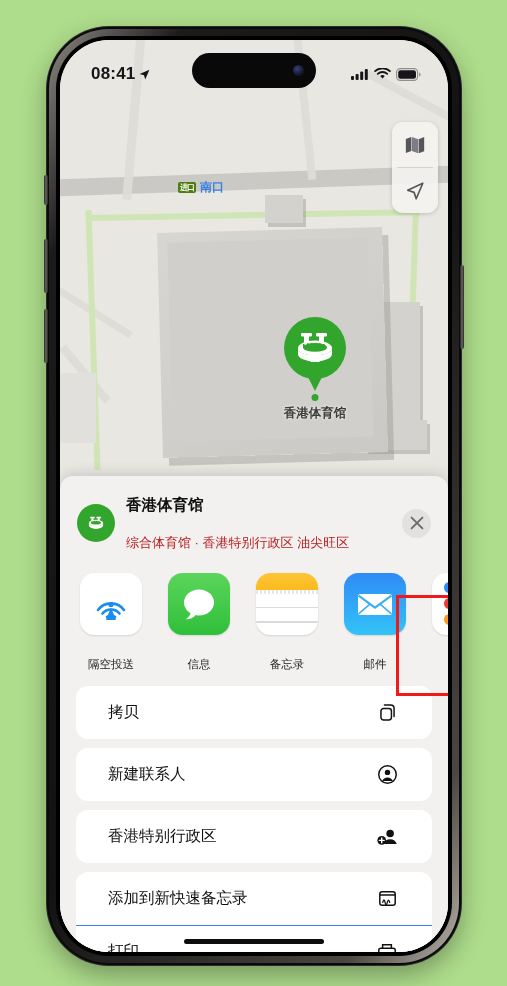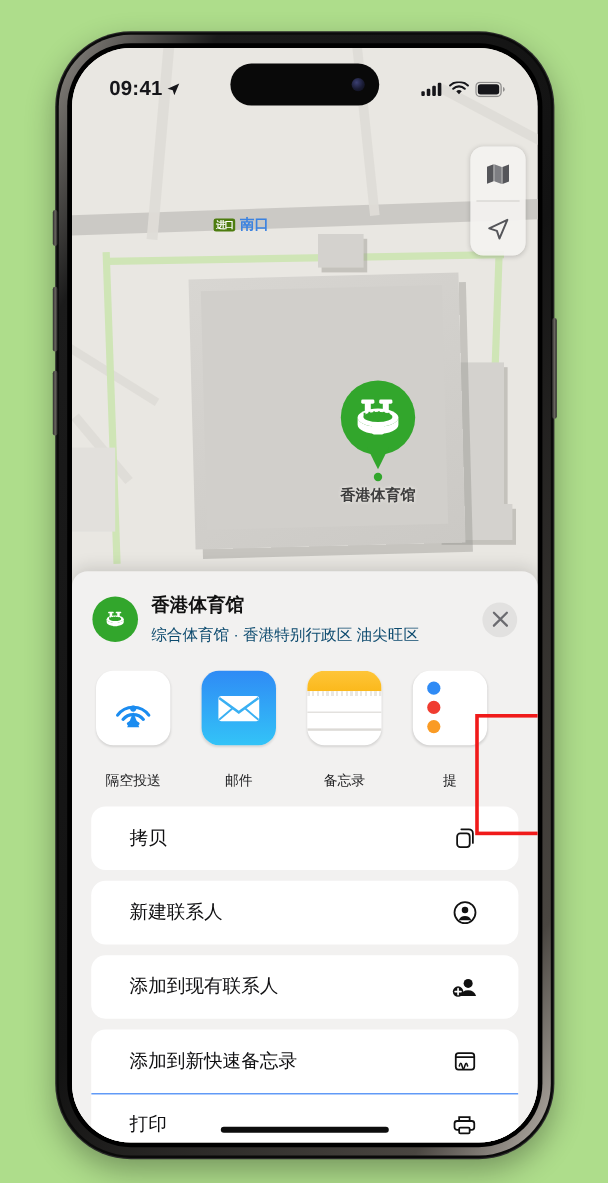--- a/index.html
+++ b/index.html
@@ -153,21 +153,21 @@
   }
   #sheet-avatar {
     width: 38px; height: 38px; border-radius: 50%; background: #32a62c;
     flex: 0 0 auto; display: flex; align-items: center; justify-content: center;
   }
   #sheet-titles { flex: 1 1 auto; min-width: 0; }
   #sheet-title {
     font-size: 15.5px; font-weight: 700; color: #111; line-height: 1.28;
   }
   #sheet-subtitle {
-    font-size: 13px; color: #0c4a6e; line-height: 1.3; margin-top: 6px;
+    font-size: 13px; color: #b91c1c; line-height: 1.3; margin-top: 20px;
     white-space: nowrap; overflow: hidden;
   }
   #close-button {
     width: 29px; height: 29px; border-radius: 50%; background: #e2e1e0;
     display: flex; align-items: center; justify-content: center;
     flex: 0 0 auto; cursor: pointer;
   }
 
   
   #apps-row {
@@ -298,21 +298,21 @@
         <div class="map-ctrl">
           <svg width="22" height="22" viewBox="0 0 24 24">
             <path d="M20.5 3.5 4 11.2l7 2.3 2.3 7z" fill="none" stroke="#55565a" stroke-width="1.8" stroke-linejoin="round"></path>
           </svg>
         </div>
       </div>
     </div>
 
     <div id="status-bar">
       <div id="status-time">
-        <span>09:41</span>
+        <span>08:41</span>
         <svg width="13" height="13" viewBox="0 0 24 24">
           <path d="M21 3 3 11l8 2.2L13.4 21z" fill="#16161a"></path>
         </svg>
       </div>
       <div id="status-right">
         <svg width="18" height="12" viewBox="0 0 18 12">
           <rect x="0" y="8" width="3" height="4" rx="1" fill="#16161a"></rect>
           <rect x="4.6" y="6" width="3" height="6" rx="1" fill="#16161a"></rect>
           <rect x="9.2" y="3.4" width="3" height="8.6" rx="1" fill="#16161a"></rect>
           <rect x="13.8" y="1" width="3" height="11" rx="1" fill="#16161a"></rect>
@@ -379,43 +379,52 @@
                 <path d="M13.5 31.5a11 11 0 0 1 17 0"></path>
                 <path d="M18 35a6 6 0 0 1 8 0"></path>
               </g>
               <circle cx="22" cy="22.5" r="2.6" fill="#1b8cf0"></circle>
               <path d="M22 25.5 L17 38 h10 z" fill="#1b8cf0"></path>
             </svg>
           </div>
           <div class="app-label">隔空投送</div>
         </div>
 
-
         <div class="app-item">
-          <div class="app-icon" id="icon-mail">
+          <div class="app-icon" id="icon-messages">
             <svg width="44" height="44" viewBox="0 0 44 44">
-              <rect x="5" y="12" width="34" height="21" rx="2.6" fill="#fff"></rect>
-              <path d="M5.6 13.6 22 25.6 38.4 13.6" fill="none" stroke="#3ab0f3" stroke-width="2.1"></path>
-              <path d="M5.6 31.8 16.6 22.4M38.4 31.8 27.4 22.4" fill="none" stroke="#3ab0f3" stroke-width="1.6"></path>
+              <ellipse cx="22" cy="20.5" rx="15" ry="13" fill="#fff"></ellipse>
+              <path d="M14 30c-1 4-3.5 6.4-5.4 7.2 3.6.4 7.6-1.2 9.8-3.6z" fill="#fff"></path>
             </svg>
           </div>
-          <div class="app-label">邮件</div>
+          <div class="app-label">信息</div>
         </div>
 
         <div class="app-item">
           <div class="app-icon" id="icon-notes">
             <div id="notes-top"></div>
             <div id="notes-perf"></div>
             <div style="height:13px"></div>
               <div class="notes-line"></div>
             <div style="height:13px"></div>
               <div class="notes-line"></div>
             <div style="height:13px"></div>
           </div>
           <div class="app-label">备忘录</div>
+        </div>
+
+        <div class="app-item">
+          <div class="app-icon" id="icon-mail">
+            <svg width="44" height="44" viewBox="0 0 44 44">
+              <rect x="5" y="12" width="34" height="21" rx="2.6" fill="#fff"></rect>
+              <path d="M5.6 13.6 22 25.6 38.4 13.6" fill="none" stroke="#3ab0f3" stroke-width="2.1"></path>
+              <path d="M5.6 31.8 16.6 22.4M38.4 31.8 27.4 22.4" fill="none" stroke="#3ab0f3" stroke-width="1.6"></path>
+            </svg>
+          </div>
+          <div class="app-label">邮件</div>
         </div>
 
         <div class="app-item">
           <div class="app-icon" id="icon-reminders">
             <div class="rem-dot" style="background:#2f8bf5"></div>
             <div class="rem-dot" style="background:#f03c30"></div>
             <div class="rem-dot" style="background:#fa9b24"></div>
           </div>
           <div class="app-label">提</div>
         </div>
@@ -444,21 +453,21 @@
                 <circle cx="12" cy="12" r="10" fill="none" stroke="#111" stroke-width="1.7"></circle>
                 <circle cx="12" cy="9.6" r="3.1" fill="#111"></circle>
                 <path d="M5.9 19.4a6.6 6.6 0 0 1 12.2 0" fill="#111"></path>
               </svg>
             </span>
           </div>
         </div>
 
         <div class="action-card">
           <div class="action-row">
-            <span class="action-label">添加到现有联系人</span>
+            <span class="action-label">香港特别行政区</span>
             <span class="action-icon">
               <svg width="23" height="21" viewBox="0 0 26 24">
                 <circle cx="16" cy="8.6" r="4.3" fill="#111"></circle>
                 <path d="M8.4 20.6a8 8 0 0 1 15.2 0z" fill="#111"></path>
                 <circle cx="6.4" cy="16.4" r="5" fill="#111"></circle>
                 <path d="M6.4 13.6v5.6M3.6 16.4h5.6" stroke="#fff" stroke-width="1.6" stroke-linecap="round"></path>
               </svg>
             </span>
           </div>
         </div>

